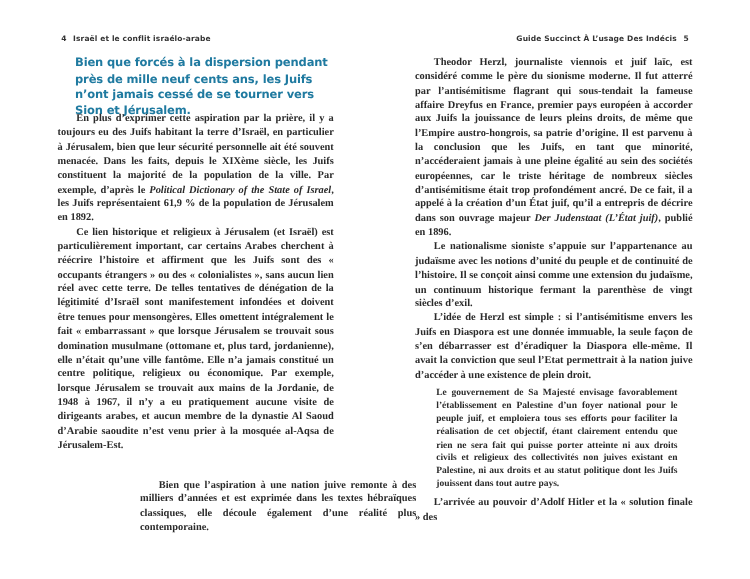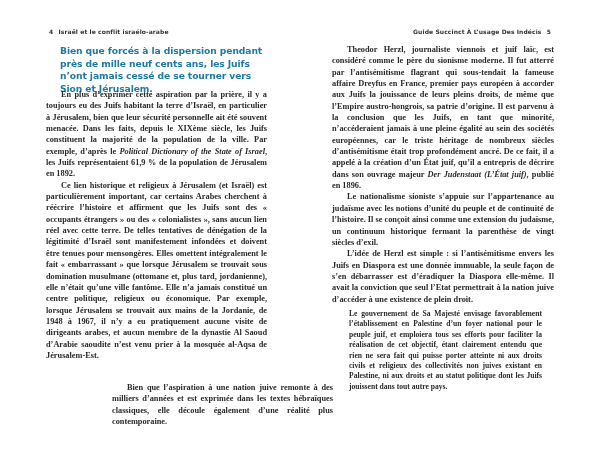--- a/index.html
+++ b/index.html
@@ -46,14 +46,15 @@
     <span class="num">5</span>
   </div>
 
   <div class="body-text" style="left:32px; top:44px; width:222px;">
     <p><span>Theodor Herzl, journaliste viennois et juif laïc, est considéré comme le père du sionisme moderne. Il fut atterré par l’antisémitisme flagrant qui sous-tendait la fameuse affaire Dreyfus en France, premier pays européen à accorder aux Juifs la jouissance de leurs pleins droits, de même que l’Empire austro-hongrois, sa patrie d’origine. Il est parvenu à la conclusion que les Juifs, en tant que minorité, n’accéderaient jamais à une pleine égalité au sein des sociétés européennes, car le triste héritage de nombreux siècles d’antisémitisme était trop profondément ancré. De ce fait, il a appelé à la création d’un État juif, qu’il a entrepris de décrire dans son ouvrage majeur </span><em>Der Judenstaat (L’État juif)</em><span>, publié en 1896.</span></p>
     <p>Le nationalisme sioniste s’appuie sur l’appartenance au judaïsme avec les notions d’unité du peuple et de continuité de l’histoire. Il se conçoit ainsi comme une extension du judaïsme, un continuum historique fermant la parenthèse de vingt siècles d’exil.</p>
     <p>L’idée de Herzl est simple : si l’antisémitisme envers les Juifs en Diaspora est une donnée immuable, la seule façon de s’en débarrasser est d’éradiquer la Diaspora elle-même. Il avait la conviction que seul l’Etat permettrait à la nation juive d’accéder à une existence de plein droit.</p>
     <div class="quote">
       <p>Le gouvernement de Sa Majesté envisage favorablement l’établissement en Palestine d’un foyer national pour le peuple juif, et emploiera tous ses efforts pour faciliter la réalisation de cet objectif, étant clairement entendu que rien ne sera fait qui puisse porter atteinte ni aux droits civils et religieux des collectivités non juives existant en Palestine, ni aux droits et au statut politique dont les Juifs jouissent dans tout autre pays.</p>
     </div>
+    <p>L’arrivée au pouvoir d’Adolf Hitler et la « solution finale » des</p>
   </div>
 </div>
 
 </body></html>

